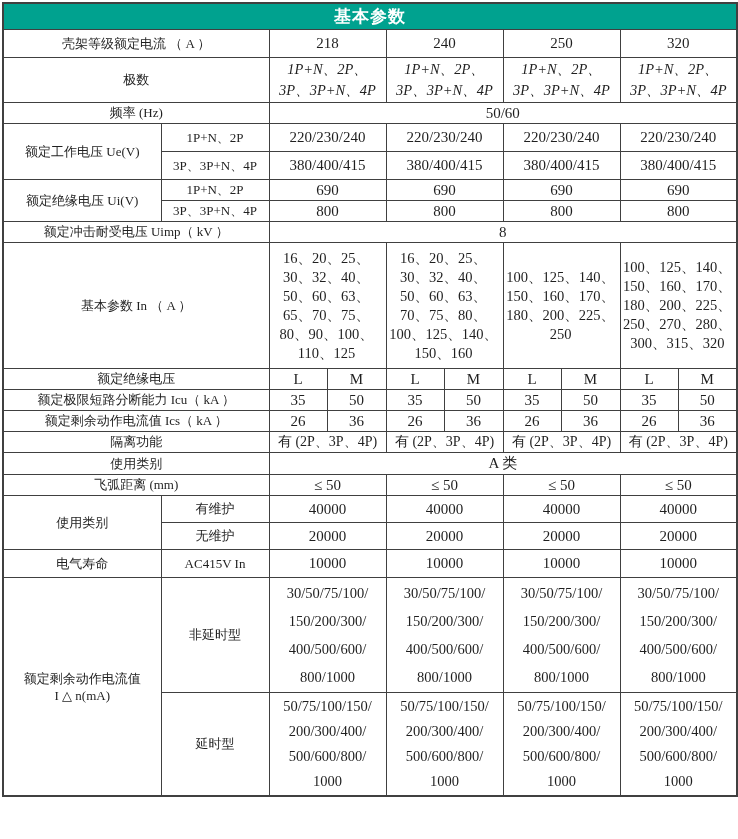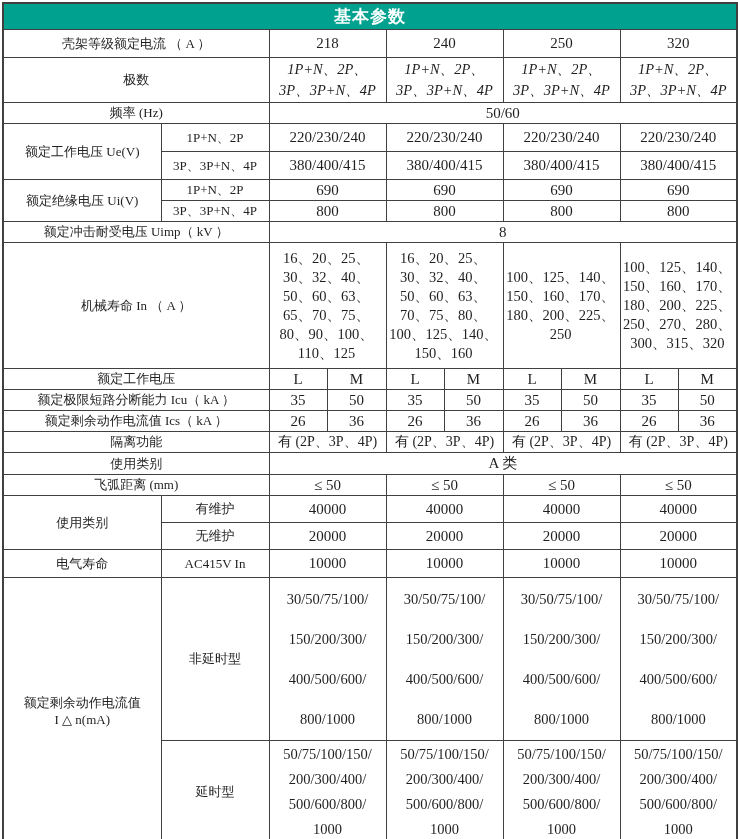--- a/index.html
+++ b/index.html
@@ -27,21 +27,21 @@
     font-family:"Liberation Serif","DejaVu Serif",serif;
   }
   .lbl { font-size:13px; }
   .num { font-size:15px; }
   .pre { white-space:pre-line; }
   .poles-cell { white-space:pre-line; line-height:21px; font-size:14.5px;font-style:italic; }
   .in-cell {
     white-space:pre-line; text-align:center; padding-left:0;
     line-height:19px; font-size:14.5px;
   }
-  .res-cell-a { white-space:pre-line; line-height:40px; font-size:14.5px; }
+  .res-cell-a { white-space:pre-line; line-height:28px; font-size:14.5px; }
   .res-cell-b { white-space:pre-line; line-height:25px; font-size:14.5px; }
   .iso-cell { font-size:14px; }
   tr.h26 { height:14px; }
   tr.h27 { height:27px; }
   tr.h28 { height:28px; }
   tr.h42 { height:42px;margin-left:17px; }
   tr.h126 { height:126px; }
   tr.h114 { height:114px; }
   tr.h100 { height:100px; }
 </style>
@@ -124,21 +124,21 @@
       <td colspan="2" class="num">800</td>
       <td colspan="2" class="num">800</td>
     </tr>
 
     <tr class="h26">
       <td colspan="2" class="lbl">额定冲击耐受电压 Uimp（ kV ）</td>
       <td colspan="8" class="num">8</td>
     </tr>
 
     <tr class="h126">
-      <td colspan="2" class="lbl">机械寿命 In （ A ）</td>
+      <td colspan="2" class="lbl">基本参数 In （ A ）</td>
       <td colspan="2" class="in-cell">16、20、25、
 30、32、40、
 50、60、63、
 65、70、75、
 80、90、100、
 110、125</td>
       <td colspan="2" class="in-cell">16、20、25、
 30、32、40、
 50、60、63、
 70、75、80、
@@ -149,21 +149,21 @@
 180、200、225、
 250</td>
       <td colspan="2" class="in-cell">100、125、140、
 150、160、170、
 180、200、225、
 250、270、280、
 300、315、320</td>
     </tr>
 
     <tr class="h26">
-      <td colspan="2" class="lbl">额定工作电压</td>
+      <td colspan="2" class="lbl">额定绝缘电压</td>
       <td class="num">L</td>
       <td class="num">M</td>
       <td class="num">L</td>
       <td class="num">M</td>
       <td class="num">L</td>
       <td class="num">M</td>
       <td class="num">L</td>
       <td class="num">M</td>
     </tr>
 

